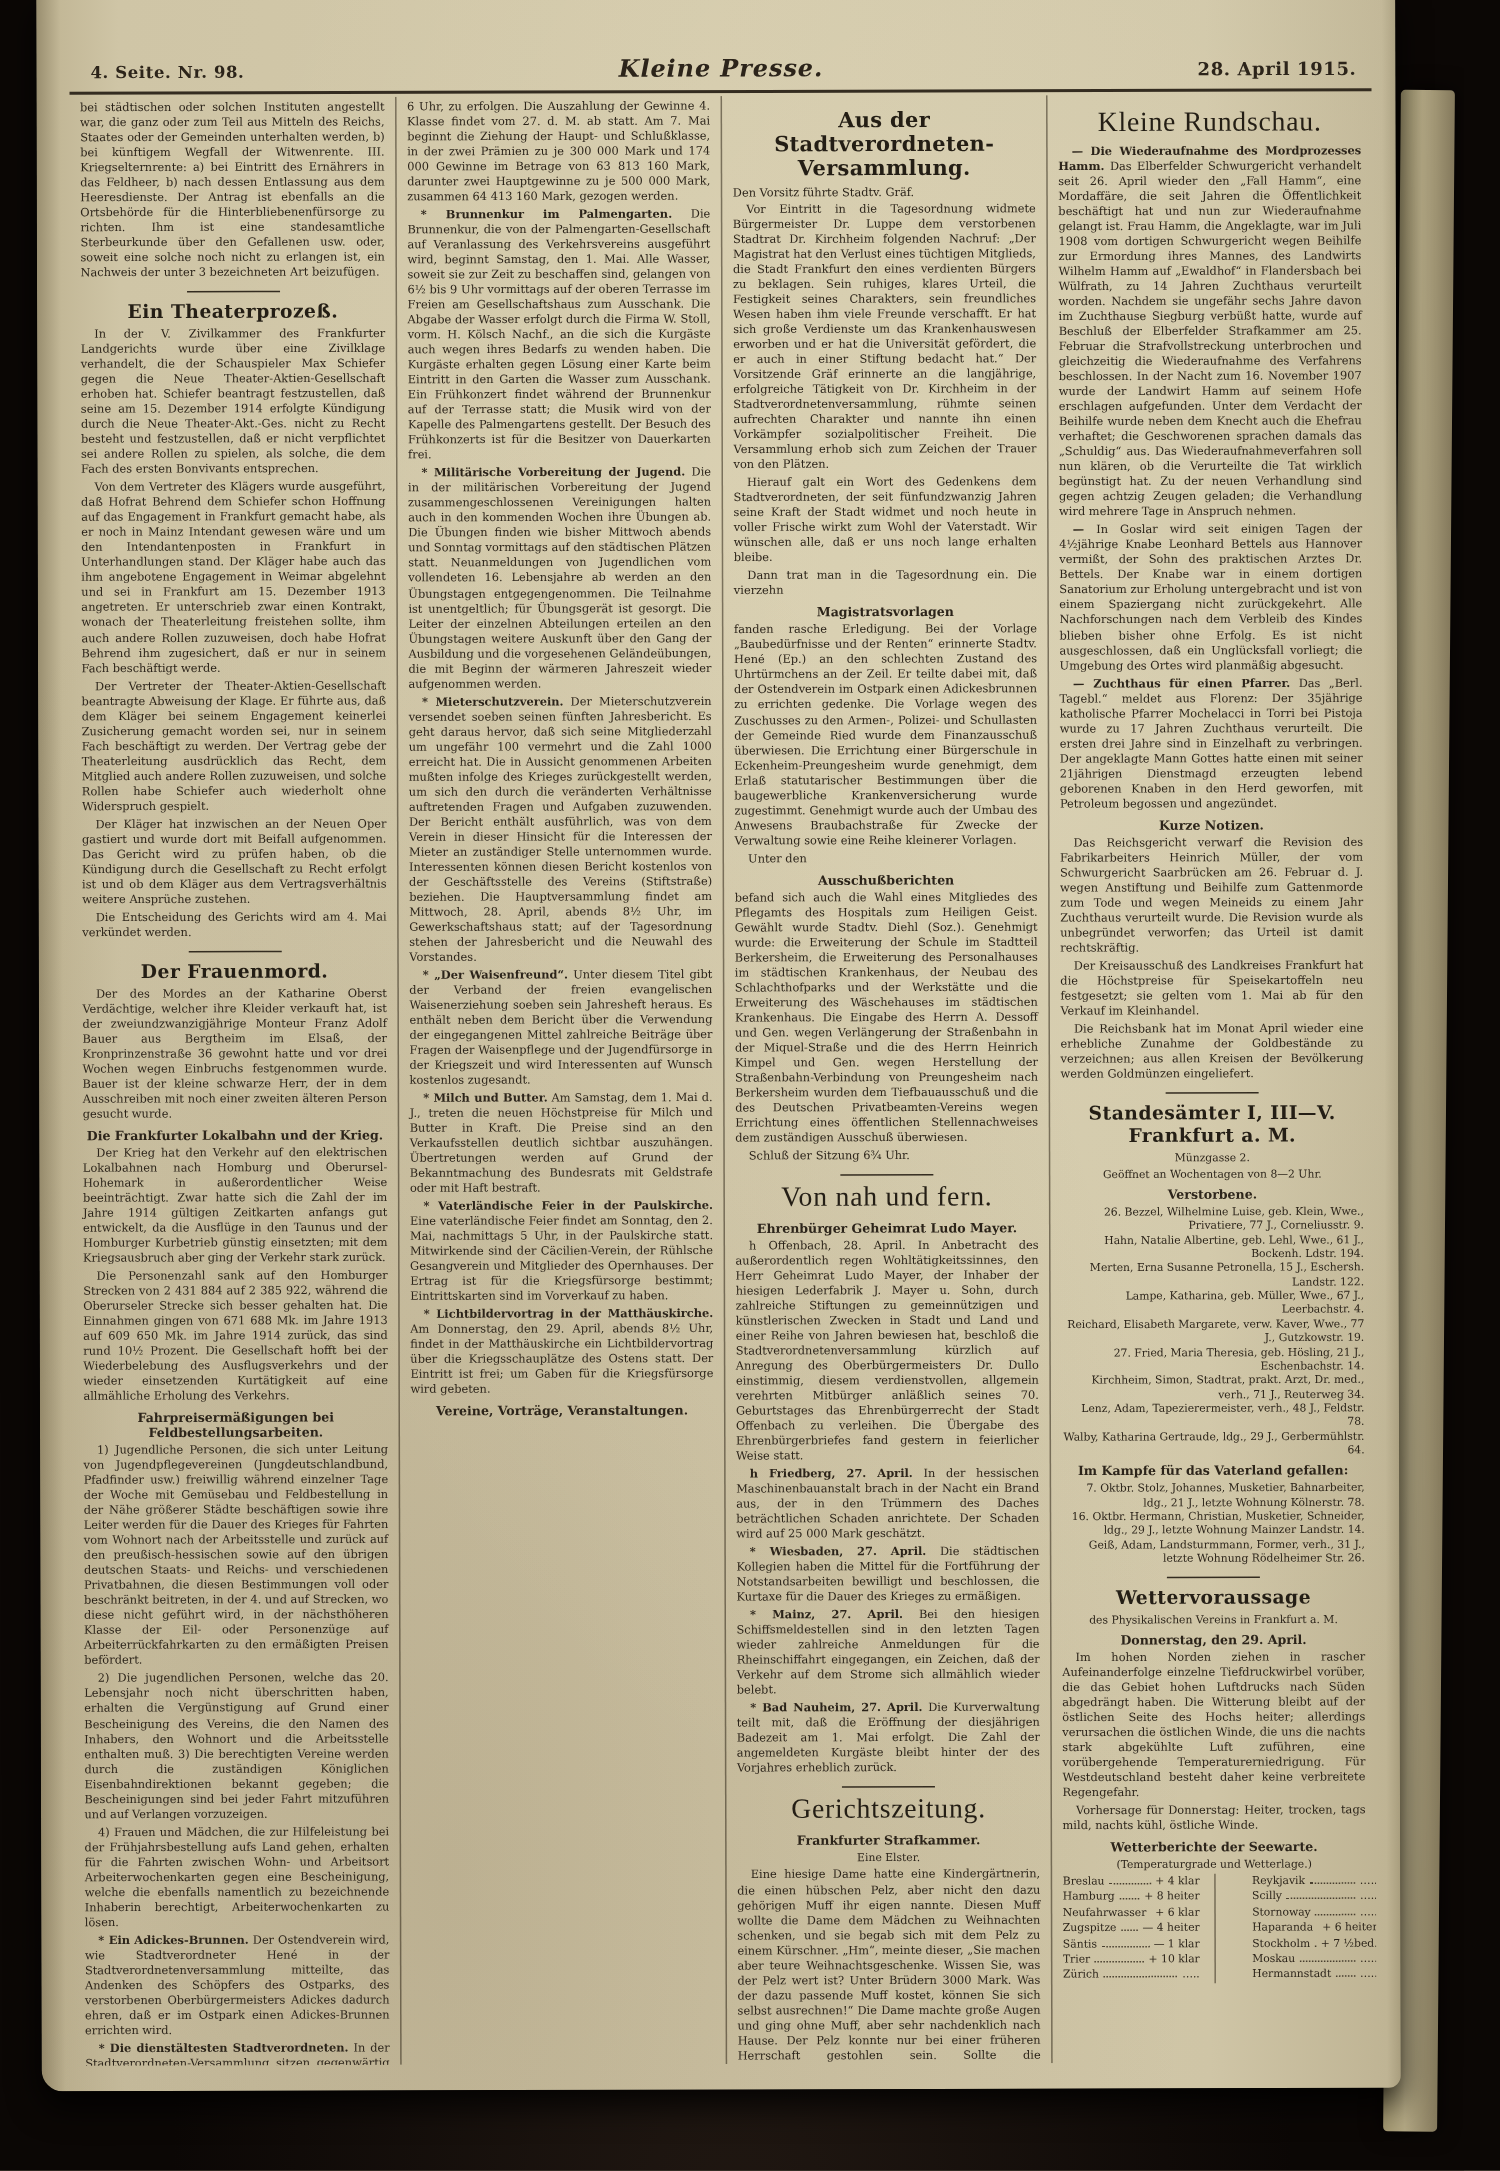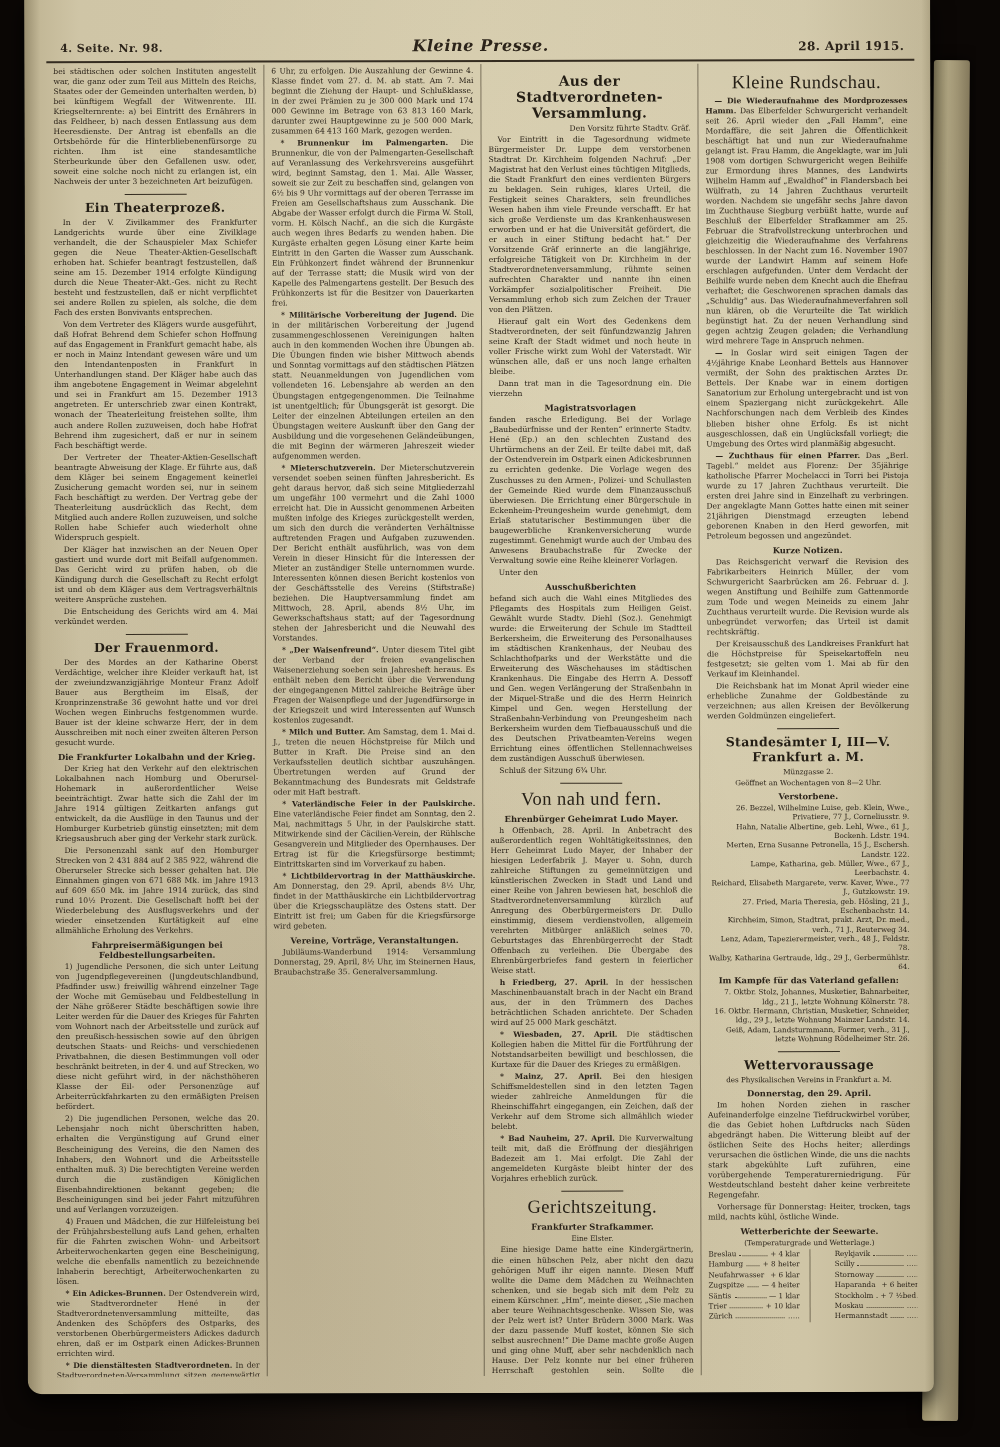--- a/index.html
+++ b/index.html
@@ -30,21 +30,21 @@
   .column:first-child{border-left:none;}
   .para{font-size:7.6px;line-height:1.32;text-align:justify;text-indent:9px;margin:0 0 2px;}
   .para.noindent{text-indent:0;}
   .headline{text-align:center;margin:7px 0 3px;color:#241e15;}
   .headline::before{content:"";display:block;width:62px;margin:0 auto 5px;border-top:1px solid #342c20;}
   .headline.first::before{display:none;}
   .fraktur.md{font-size:12.5px;font-weight:bold;letter-spacing:.3px;font-family:"DejaVu Serif",serif;}
   .fraktur.lg{font-size:14px;font-weight:bold;letter-spacing:.2px;font-family:"DejaVu Serif",serif;}
   .roman.lg{font-size:18.5px;font-weight:normal;letter-spacing:.5px;font-family:"Liberation Serif",serif;}
   .subhead{font-size:8.4px;font-weight:bold;text-align:center;margin:4px 0 2px;}
-  .byline{font-size:7.6px;text-align:right;margin:1px 0 2px;}
+  .byline{font-size:7.6px;text-align:left;margin:1px 0 2px;}
   .centerline{font-size:7.2px;text-align:center;margin:0 0 2px;}
   .item-lead{font-weight:bold;}
   .deathlist{margin:1px 0 3px;}
   .entry{font-size:7.2px;line-height:1.3;text-align:right;padding-left:10px;text-indent:-10px;}
   .wtable{display:grid;grid-template-columns:1fr 1fr;column-gap:10px;margin:2px 0 4px;}
   .wside.r{border-left:1px solid rgba(45,36,22,.55);padding-left:24px;}
   .wrow{display:flex;align-items:baseline;font-size:7.2px;line-height:1.45;}
   .wdots{flex:1;border-bottom:1px dotted #4a4030;margin:0 3px 2px;}
   .wval{white-space:nowrap;}
 </style>
@@ -83,21 +83,20 @@
         <div class="column">
           <p class="para noindent">6 Uhr, zu erfolgen. Die Auszahlung der Gewinne 4. Klasse findet vom 27. d. M. ab statt. Am 7. Mai beginnt die Ziehung der Haupt- und Schlußklasse, in der zwei Prämien zu je 300 000 Mark und 174 000 Gewinne im Betrage von 63 813 160 Mark, darunter zwei Hauptgewinne zu je 500 000 Mark, zusammen 64 413 160 Mark, gezogen werden.</p>
           <p class="para"><span class="item-lead">* Brunnenkur im Palmengarten.</span> <span class="item-text">Die Brunnenkur, die von der Palmengarten-Gesellschaft auf Veranlassung des Verkehrsvereins ausgeführt wird, beginnt Samstag, den 1. Mai. Alle Wasser, soweit sie zur Zeit zu beschaffen sind, gelangen von 6½ bis 9 Uhr vormittags auf der oberen Terrasse im Freien am Gesellschaftshaus zum Ausschank. Die Abgabe der Wasser erfolgt durch die Firma W. Stoll, vorm. H. Kölsch Nachf., an die sich die Kurgäste auch wegen ihres Bedarfs zu wenden haben. Die Kurgäste erhalten gegen Lösung einer Karte beim Eintritt in den Garten die Wasser zum Ausschank. Ein Frühkonzert findet während der Brunnenkur auf der Terrasse statt; die Musik wird von der Kapelle des Palmengartens gestellt. Der Besuch des Frühkonzerts ist für die Besitzer von Dauerkarten frei.</span></p>
           <p class="para"><span class="item-lead">* Militärische Vorbereitung der Jugend.</span> <span class="item-text">Die in der militärischen Vorbereitung der Jugend zusammengeschlossenen Vereinigungen halten auch in den kommenden Wochen ihre Übungen ab. Die Übungen finden wie bisher Mittwoch abends und Sonntag vormittags auf den städtischen Plätzen statt. Neuanmeldungen von Jugendlichen vom vollendeten 16. Lebensjahre ab werden an den Übungstagen entgegengenommen. Die Teilnahme ist unentgeltlich; für Übungsgerät ist gesorgt. Die Leiter der einzelnen Abteilungen erteilen an den Übungstagen weitere Auskunft über den Gang der Ausbildung und die vorgesehenen Geländeübungen, die mit Beginn der wärmeren Jahreszeit wieder aufgenommen werden.</span></p>
           <p class="para"><span class="item-lead">* Mieterschutzverein.</span> <span class="item-text">Der Mieterschutzverein versendet soeben seinen fünften Jahresbericht. Es geht daraus hervor, daß sich seine Mitgliederzahl um ungefähr 100 vermehrt und die Zahl 1000 erreicht hat. Die in Aussicht genommenen Arbeiten mußten infolge des Krieges zurückgestellt werden, um sich den durch die veränderten Verhältnisse auftretenden Fragen und Aufgaben zuzuwenden. Der Bericht enthält ausführlich, was von dem Verein in dieser Hinsicht für die Interessen der Mieter an zuständiger Stelle unternommen wurde. Interessenten können diesen Bericht kostenlos von der Geschäftsstelle des Vereins (Stiftstraße) beziehen. Die Hauptversammlung findet am Mittwoch, 28. April, abends 8½ Uhr, im Gewerkschaftshaus statt; auf der Tagesordnung stehen der Jahresbericht und die Neuwahl des Vorstandes.</span></p>
           <p class="para"><span class="item-lead">* „Der Waisenfreund“.</span> <span class="item-text">Unter diesem Titel gibt der Verband der freien evangelischen Waisenerziehung soeben sein Jahresheft heraus. Es enthält neben dem Bericht über die Verwendung der eingegangenen Mittel zahlreiche Beiträge über Fragen der Waisenpflege und der Jugendfürsorge in der Kriegszeit und wird Interessenten auf Wunsch kostenlos zugesandt.</span></p>
           <p class="para"><span class="item-lead">* Milch und Butter.</span> <span class="item-text">Am Samstag, dem 1. Mai d. J., treten die neuen Höchstpreise für Milch und Butter in Kraft. Die Preise sind an den Verkaufsstellen deutlich sichtbar auszuhängen. Übertretungen werden auf Grund der Bekanntmachung des Bundesrats mit Geldstrafe oder mit Haft bestraft.</span></p>
           <p class="para"><span class="item-lead">* Vaterländische Feier in der Paulskirche.</span> <span class="item-text">Eine vaterländische Feier findet am Sonntag, den 2. Mai, nachmittags 5 Uhr, in der Paulskirche statt. Mitwirkende sind der Cäcilien-Verein, der Rühlsche Gesangverein und Mitglieder des Opernhauses. Der Ertrag ist für die Kriegsfürsorge bestimmt; Eintrittskarten sind im Vorverkauf zu haben.</span></p>
           <p class="para"><span class="item-lead">* Lichtbildervortrag in der Matthäuskirche.</span> <span class="item-text">Am Donnerstag, den 29. April, abends 8½ Uhr, findet in der Matthäuskirche ein Lichtbildervortrag über die Kriegsschauplätze des Ostens statt. Der Eintritt ist frei; um Gaben für die Kriegsfürsorge wird gebeten.</span></p>
           <h3 class="subhead">Vereine, Vorträge, Veranstaltungen.</h3>
-          <p class="para">Jubiläums-Wanderbund 1914: Versammlung Donnerstag, 29. April, 8½ Uhr, im Steinernen Haus, Braubachstraße 35. Generalversammlung.</p>
         </div>
         <div class="column">
           <h2 class="headline fraktur lg first">Aus der Stadtverordneten-Versammlung.</h2>
           <div class="byline">Den Vorsitz führte Stadtv. Gräf.</div>
           <p class="para">Vor Eintritt in die Tagesordnung widmete Bürgermeister Dr. Luppe dem verstorbenen Stadtrat Dr. Kirchheim folgenden Nachruf: „Der Magistrat hat den Verlust eines tüchtigen Mitglieds, die Stadt Frankfurt den eines verdienten Bürgers zu beklagen. Sein ruhiges, klares Urteil, die Festigkeit seines Charakters, sein freundliches Wesen haben ihm viele Freunde verschafft. Er hat sich große Verdienste um das Krankenhauswesen erworben und er hat die Universität gefördert, die er auch in einer Stiftung bedacht hat.“ Der Vorsitzende Gräf erinnerte an die langjährige, erfolgreiche Tätigkeit von Dr. Kirchheim in der Stadtverordnetenversammlung, rühmte seinen aufrechten Charakter und nannte ihn einen Vorkämpfer sozialpolitischer Freiheit. Die Versammlung erhob sich zum Zeichen der Trauer von den Plätzen.</p>
           <p class="para">Hierauf galt ein Wort des Gedenkens dem Stadtverordneten, der seit fünfundzwanzig Jahren seine Kraft der Stadt widmet und noch heute in voller Frische wirkt zum Wohl der Vaterstadt. Wir wünschen alle, daß er uns noch lange erhalten bleibe.</p>
           <p class="para">Dann trat man in die Tagesordnung ein. Die vierzehn</p>
           <h3 class="subhead">Magistratsvorlagen</h3>
           <p class="para noindent">fanden rasche Erledigung. Bei der Vorlage „Baubedürfnisse und der Renten“ erinnerte Stadtv. Hené (Ep.) an den schlechten Zustand des Uhrtürmchens an der Zeil. Er teilte dabei mit, daß der Ostendverein im Ostpark einen Adickesbrunnen zu errichten gedenke. Die Vorlage wegen des Zuschusses zu den Armen-, Polizei- und Schullasten der Gemeinde Ried wurde dem Finanzausschuß überwiesen. Die Errichtung einer Bürgerschule in Eckenheim-Preungesheim wurde genehmigt, dem Erlaß statutarischer Bestimmungen über die baugewerbliche Krankenversicherung wurde zugestimmt. Genehmigt wurde auch der Umbau des Anwesens Braubachstraße für Zwecke der Verwaltung sowie eine Reihe kleinerer Vorlagen.</p>
           <p class="para">Unter den</p>

